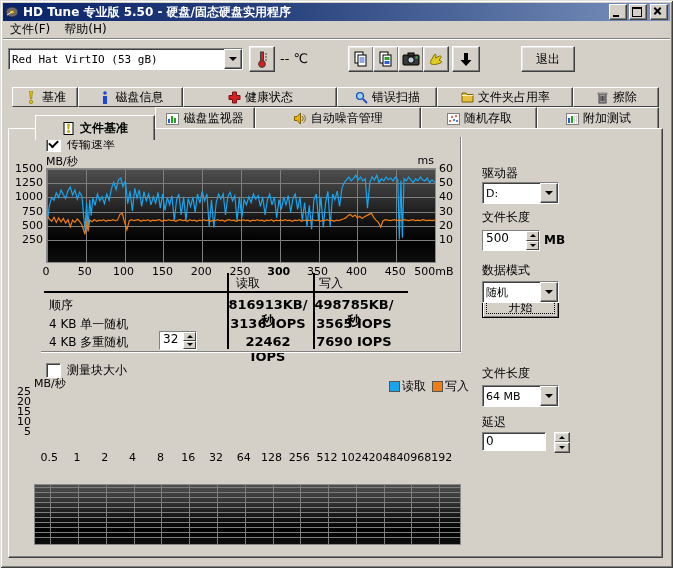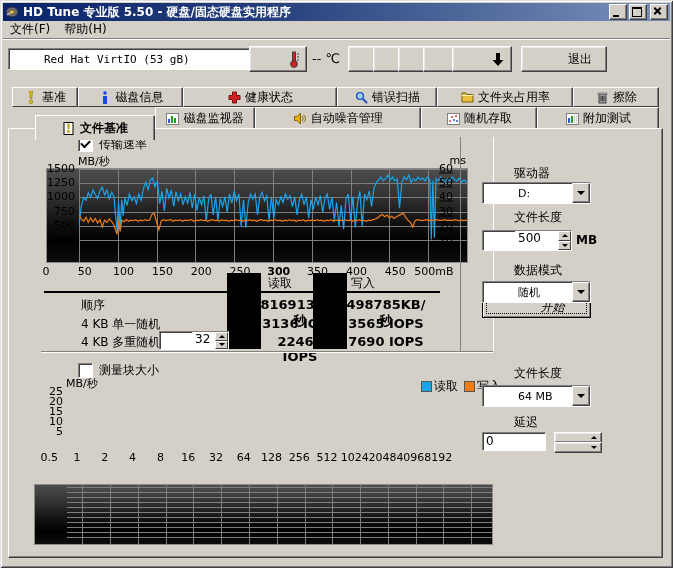--- a/index.html
+++ b/index.html
@@ -1,19 +1,19 @@
 <!DOCTYPE html>
 <html><head>
 <meta charset="utf-8">
 <style>
   html,body{margin:0;padding:0;background:#e8e4dc;}
   body{width:673px;height:568px;position:relative;font-family:"DejaVu Sans","Liberation Sans",sans-serif;font-size:12px;color:#000;}
   .window{position:absolute;inset:0;background:#d4d0c8;
     box-shadow:inset 1px 1px 0 #dfdfdf,inset -1px -1px 0 #404040,inset 2px 2px 0 #fff,inset -2px -2px 0 #808080;}
-  .abs{position:absolute;padding-left:32px;}
+  .abs{position:absolute;}
   
   .titlebar{position:absolute;left:3px;top:3px;right:3px;height:18px;
     background:linear-gradient(90deg,#0a246a 0%,#26407c 40%,#7a92bc 100%);
     display:flex;align-items:center;padding:0 2px;}
   .titlebar .title{color:#fff;font-weight:bold;font-size:12px;margin-left:4px;white-space:nowrap;}
   .winbtn{width:16px;height:14px;background:#d4d0c8;border:1px solid;border-color:#fff #404040 #404040 #fff;
     box-shadow:inset -1px -1px 0 #808080;margin-left:2px;position:relative;}
   .winbtn .g-min{position:absolute;left:3px;bottom:2px;width:6px;height:2px;background:#000;}
   .winbtn .g-max{position:absolute;left:2px;top:2px;width:8px;height:7px;border:1px solid #000;border-top-width:2px;}
   .winbtn .g-x1,.winbtn .g-x2{position:absolute;left:2px;top:5px;width:9px;height:2px;background:#000;}
@@ -49,33 +49,33 @@
   
   .cbox{width:13px;height:13px;background:#fff;border:1px solid;border-color:#808080 #fff #fff #808080;
     box-shadow:inset 1px 1px 0 #404040;position:relative;}
   .cbox.checked::after{content:"";position:absolute;left:2px;top:2px;width:7px;height:4px;
     border-left:2px solid #000;border-bottom:2px solid #000;transform:rotate(-45deg);}
   
   .plot{background:linear-gradient(180deg,#4e4e4e 0%,#333 28%,#111 58%,#000 78%,#0e0e0e 100%);
     border:1px solid #8a8a8a;position:relative;overflow:hidden;}
   .tick{position:absolute;font-size:11px;white-space:nowrap;}
   .gutL .tick{right:1px;transform:translateY(-50%);}
-  .gutR .tick{left:2px;transform:translateY(-50%);text-decoration:underline;}
+  .gutR .tick{left:2px;transform:translateY(-50%);}
   .gutB .tick{top:0;transform:translateX(-50%);}
   .axlabel{font-size:11px;}
   
   .tval{font-weight:bold;text-align:center;font-size:13px;}
   .thead{text-align:center;font-size:12px;}
   .blk{background:#000;}
   .groove-h{border-top:1px solid #808080;border-bottom:1px solid #fff;height:0;}
   .groove-v{border-left:1px solid #808080;border-right:1px solid #fff;width:0;}
   
   .pushbtn{background:#d4d0c8;border:1px solid;border-color:#fff #404040 #404040 #fff;
     box-shadow:inset -1px -1px 0 #808080,inset 1px 1px 0 #e6e6e6;display:flex;align-items:center;justify-content:center;font-size:12px;}
-  .btn-default{border:1px solid #000;box-shadow:inset 1px 1px 0 #fff,inset -1px -1px 0 #808080,inset 2px 2px 0 #d4d0c8;position:relative;font-style:italic;}
+  .btn-default{border:1px solid #000;box-shadow:inset 1px 1px 0 #fff,inset -1px -1px 0 #808080,inset 2px 2px 0 #d4d0c8;position:relative;}
   .btn-default::after{content:"";position:absolute;inset:3px;border:1px dotted #000;}
   .spinbox{display:flex;}
   .spinbox .sval{flex:1;padding:0 3px;font-size:12px;background:#fff;}
   .spincol{width:13px;display:flex;flex-direction:column;}
   .spincol div{flex:1;background:#d4d0c8;border:1px solid;border-color:#fff #404040 #404040 #fff;
     display:flex;align-items:center;justify-content:center;}
   .lbl{font-size:12px;white-space:nowrap;}
   .legend{display:flex;align-items:center;gap:2px;font-size:12px;}
   .sw{width:9px;height:9px;border:1px solid #555;display:inline-block;}
 </style>

